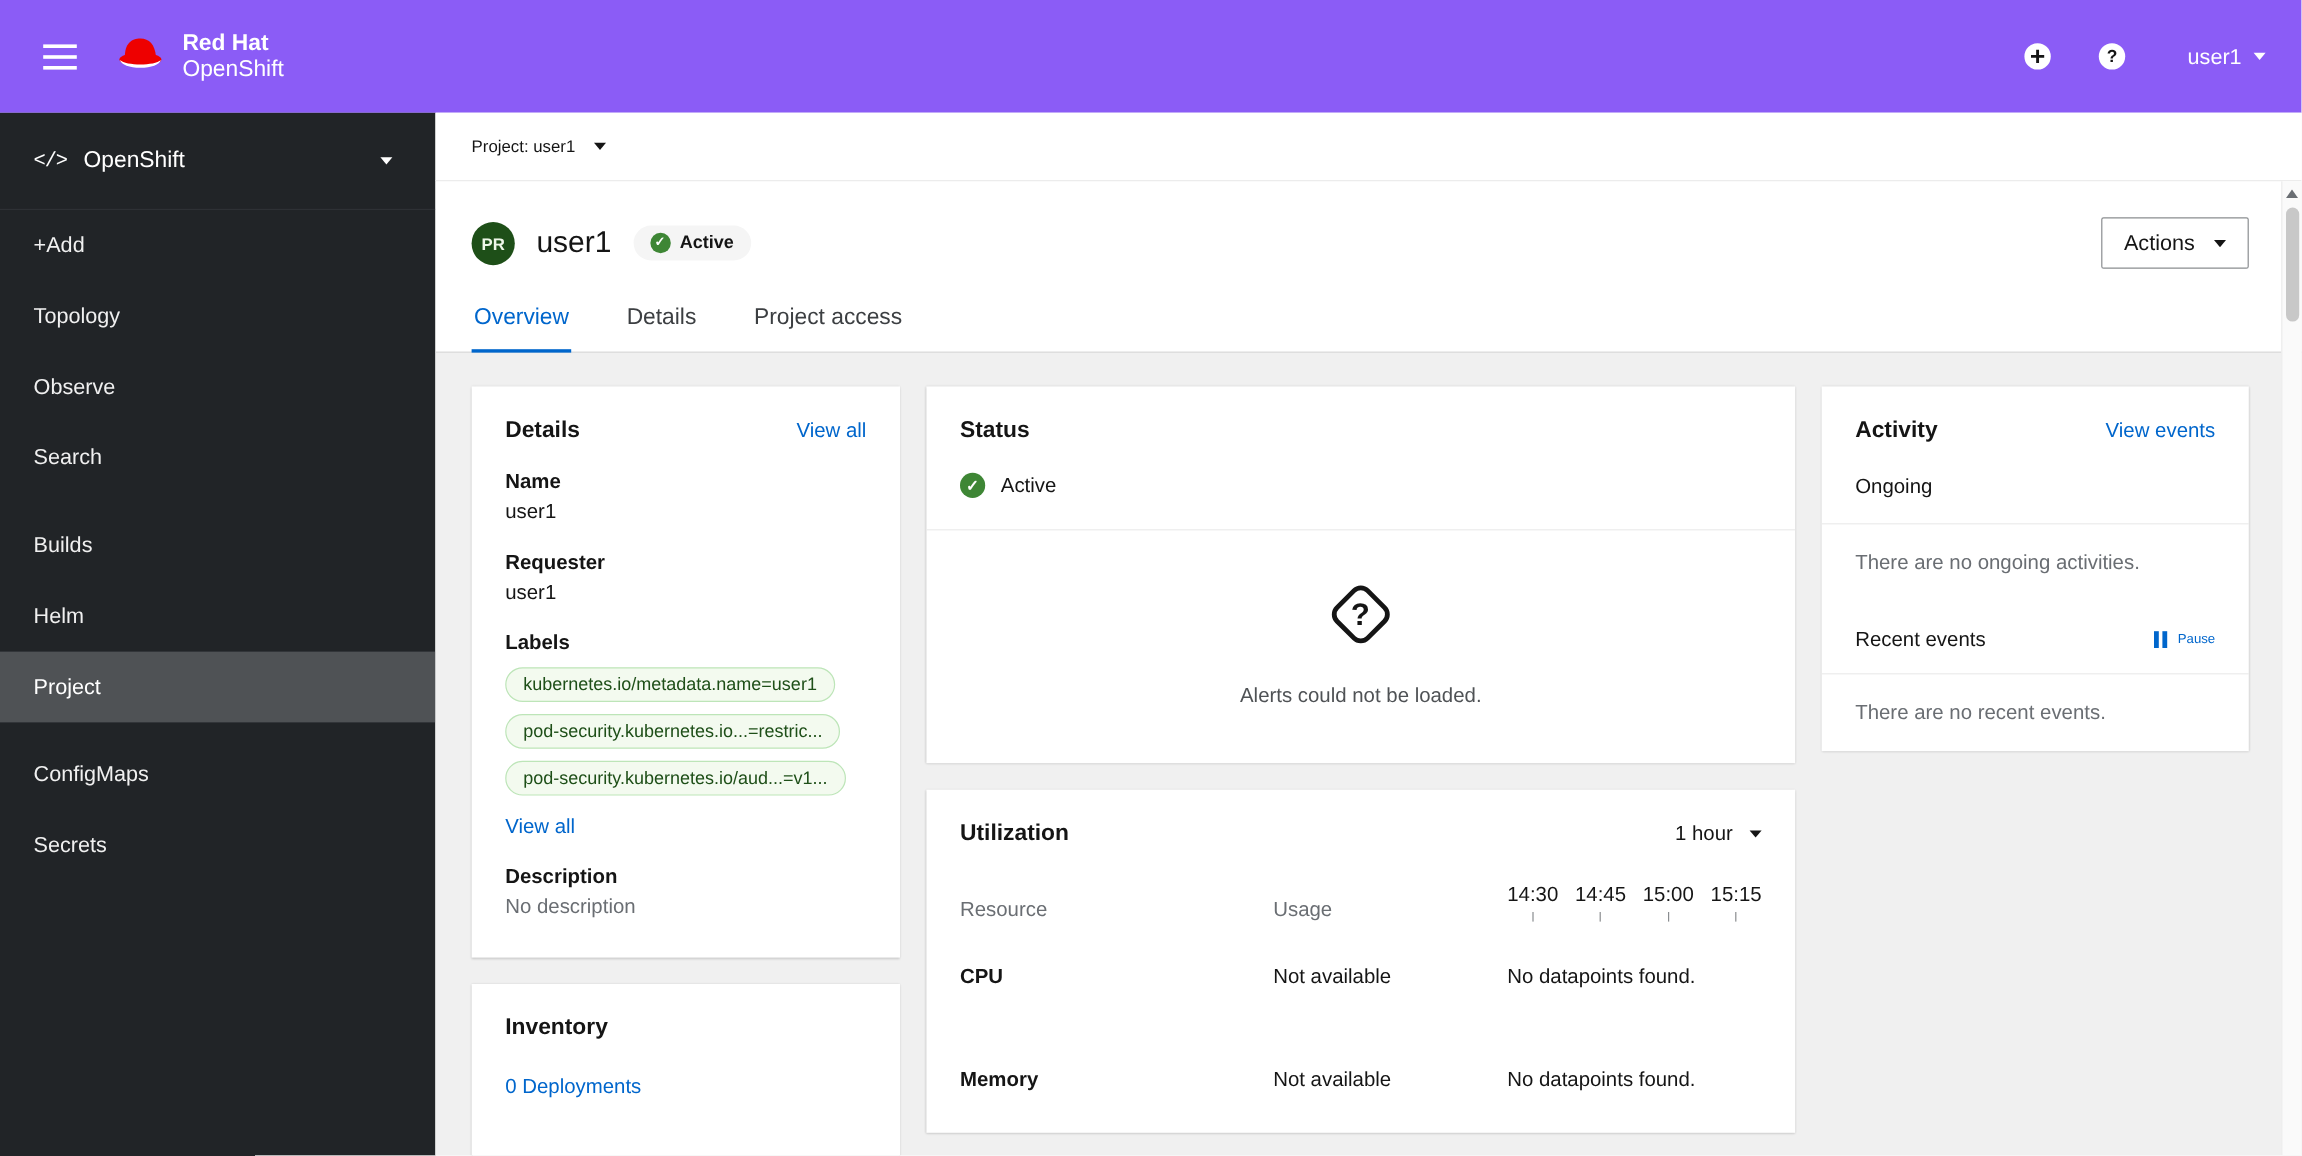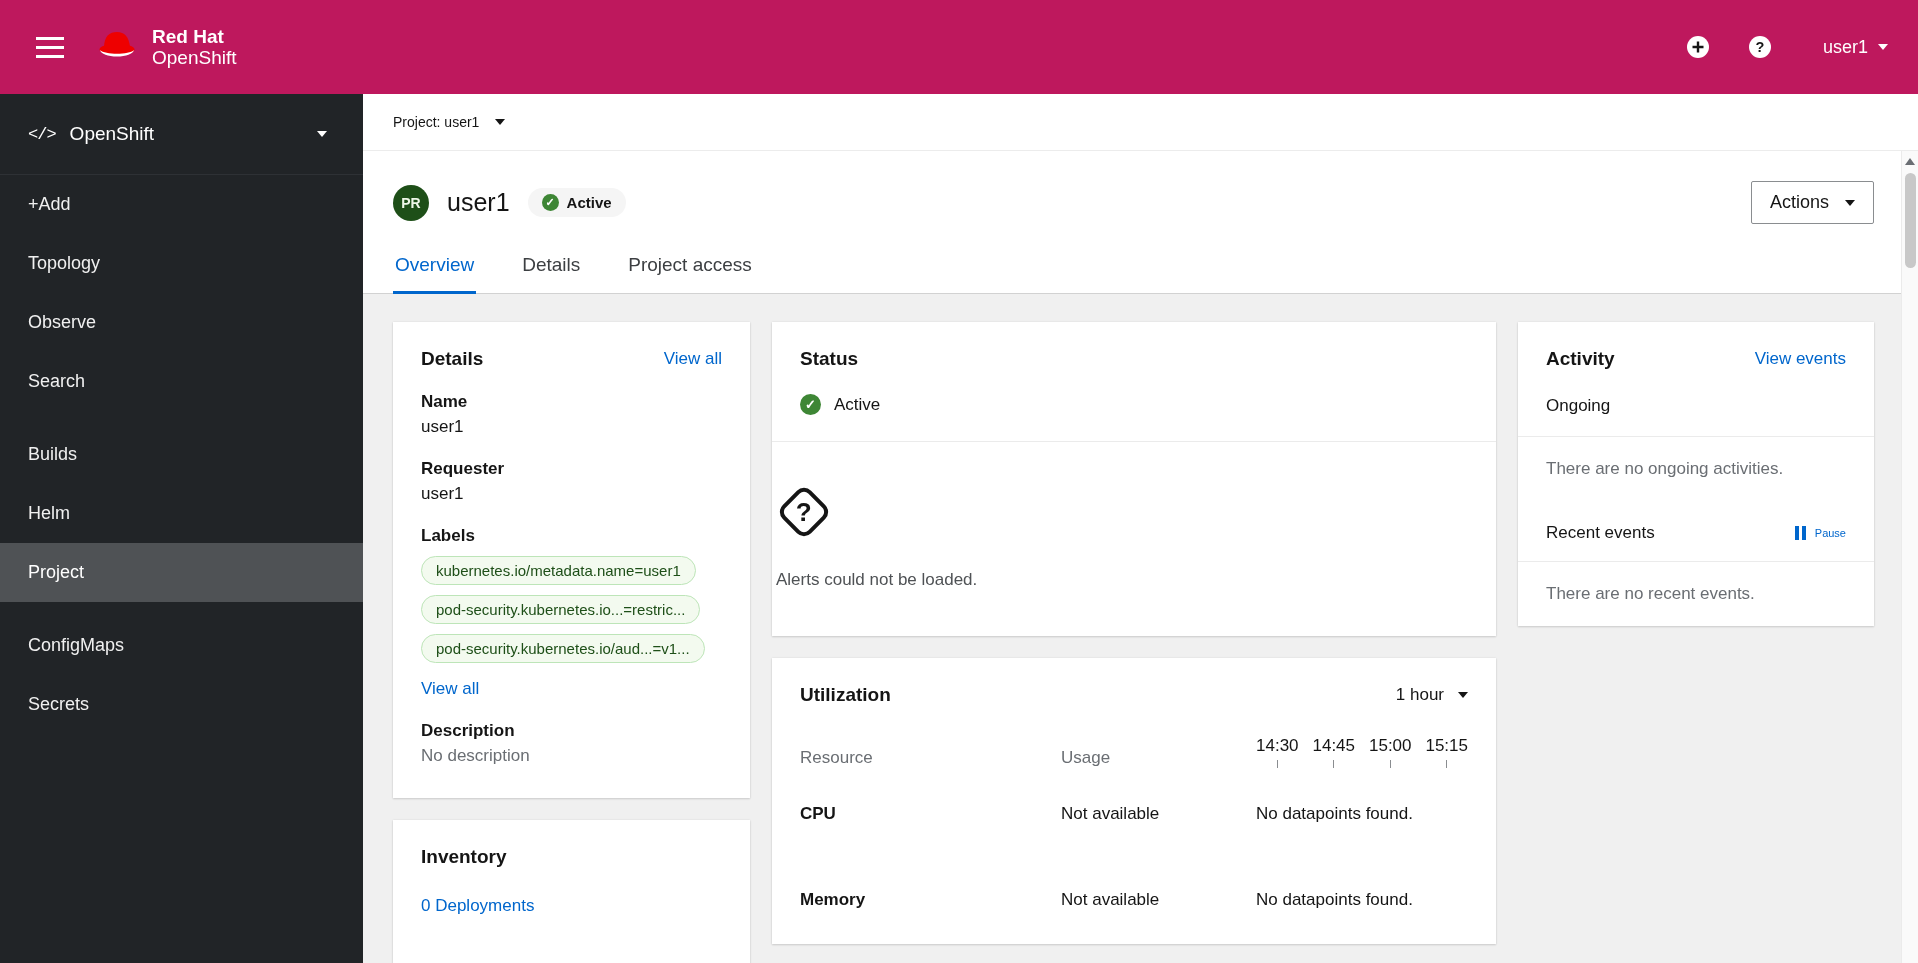--- a/index.html
+++ b/index.html
@@ -2,21 +2,21 @@
 <html><head>
 <meta charset="utf-8">
 <style>
   * { margin:0; padding:0; box-sizing:border-box; }
   html,body { width:1918px; height:963px; }
   body { font-family:"Liberation Sans", sans-serif; color:#151515; background:#fff; overflow:hidden; }
 
   .app { width:1918px; height:963px; display:flex; flex-direction:column; }
 
   
-  .masthead { height:94px; flex:0 0 94px; background:#be185d; display:flex; align-items:center; padding:0 30px 0 26px; }
+  .masthead { height:94px; flex:0 0 94px; background:#8b5cf6; display:flex; align-items:center; padding:0 30px 0 26px; }
   .hamburger { background:none; border:none; cursor:pointer; display:flex; flex-direction:column; gap:6px; padding:10px; }
   .hamburger span { display:block; width:28px; height:3px; background:#fff; }
   .brand { display:flex; align-items:center; gap:12px; margin-left:20px; }
   .brand-text { color:#fff; line-height:1.12; font-size:19px; }
   .brand-line1 { font-weight:700; }
   .masthead-right { margin-left:auto; display:flex; align-items:center; gap:16px; }
   .icon-btn { background:none; border:none; width:46px; height:46px; display:flex; align-items:center; justify-content:center; cursor:pointer; }
   .user-menu { display:flex; align-items:center; gap:10px; color:#fff; font-size:18px; background:none; border:none; cursor:pointer; font-family:inherit; margin-left:24px; }
   .caret { width:0; height:0; border-left:5px solid transparent; border-right:5px solid transparent; border-top:6px solid currentColor; display:inline-block; }
 
@@ -72,21 +72,21 @@
 
   
   .inventory-card { padding:26px 28px 140px; min-height:240px; }
   .inventory-card .link { display:inline-block; margin-top:28px; }
 
   
   .status-card { padding-top:26px; }
   .status-card .card-head { padding:0 28px; }
   .status-row { display:flex; align-items:center; gap:13px; padding:24px 28px 26px; font-size:17px; }
   .divider { border-top:1px solid #ebebeb; }
-  .alerts-empty { padding:42px 4px 46px; display:flex; flex-direction:column; align-items:flex-start; gap:30px; }
+  .alerts-empty { padding:42px 4px 46px; display:flex; flex-direction:column; align-items:center; gap:30px; }
   .unknown-icon { width:40px; height:40px; border:4px solid #151515; border-radius:10px; transform:rotate(45deg); display:flex; align-items:center; justify-content:center; margin:8px; }
   .unknown-icon b { transform:rotate(-45deg); font-weight:700; font-size:26px; color:#151515; }
   .unknown-icon b::before { content:"?"; }
   .alerts-msg { font-size:17px; color:#4f5255; }
 
   
   .util-card { padding:26px 28px 34px; }
   .duration-toggle { display:flex; align-items:center; gap:14px; font-size:17px; cursor:pointer; color:#151515; background:none; border:none; font-family:inherit; }
   .util-grid { display:grid; grid-template-columns:261px 195px 1fr; align-items:center; }
   .util-cols { margin-top:30px; color:#6a6e73; font-size:17px; align-items:end; }

